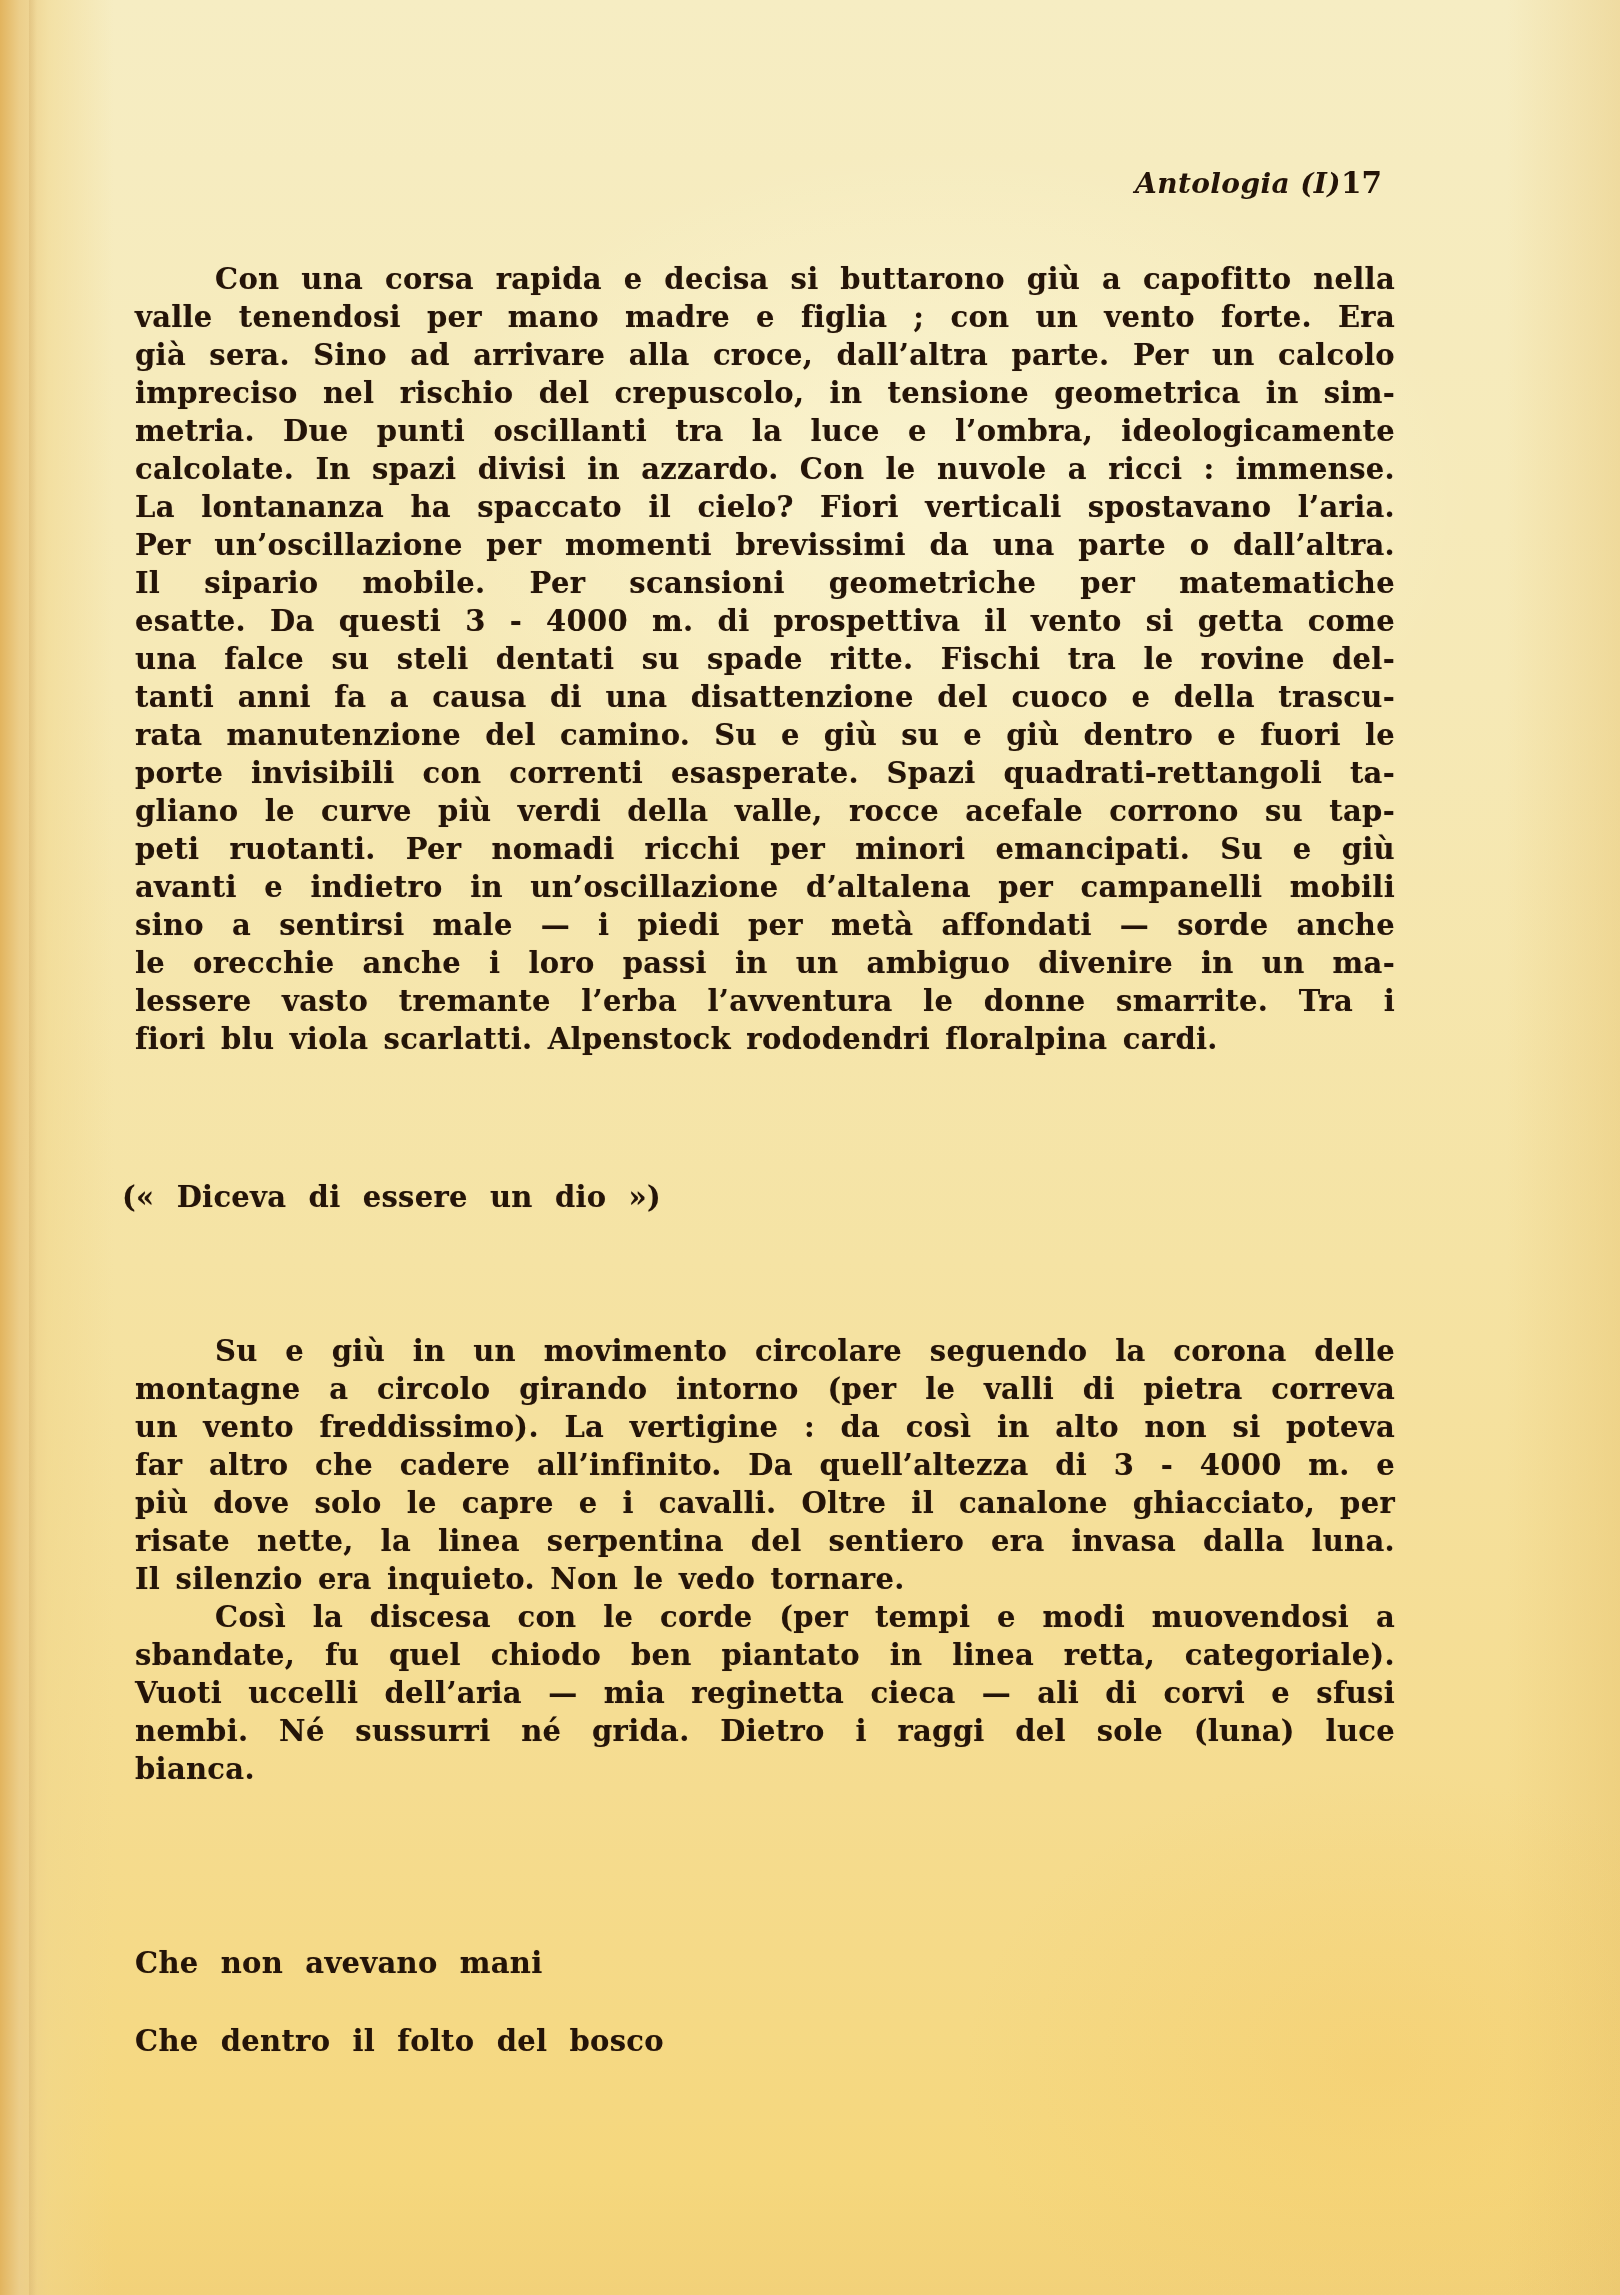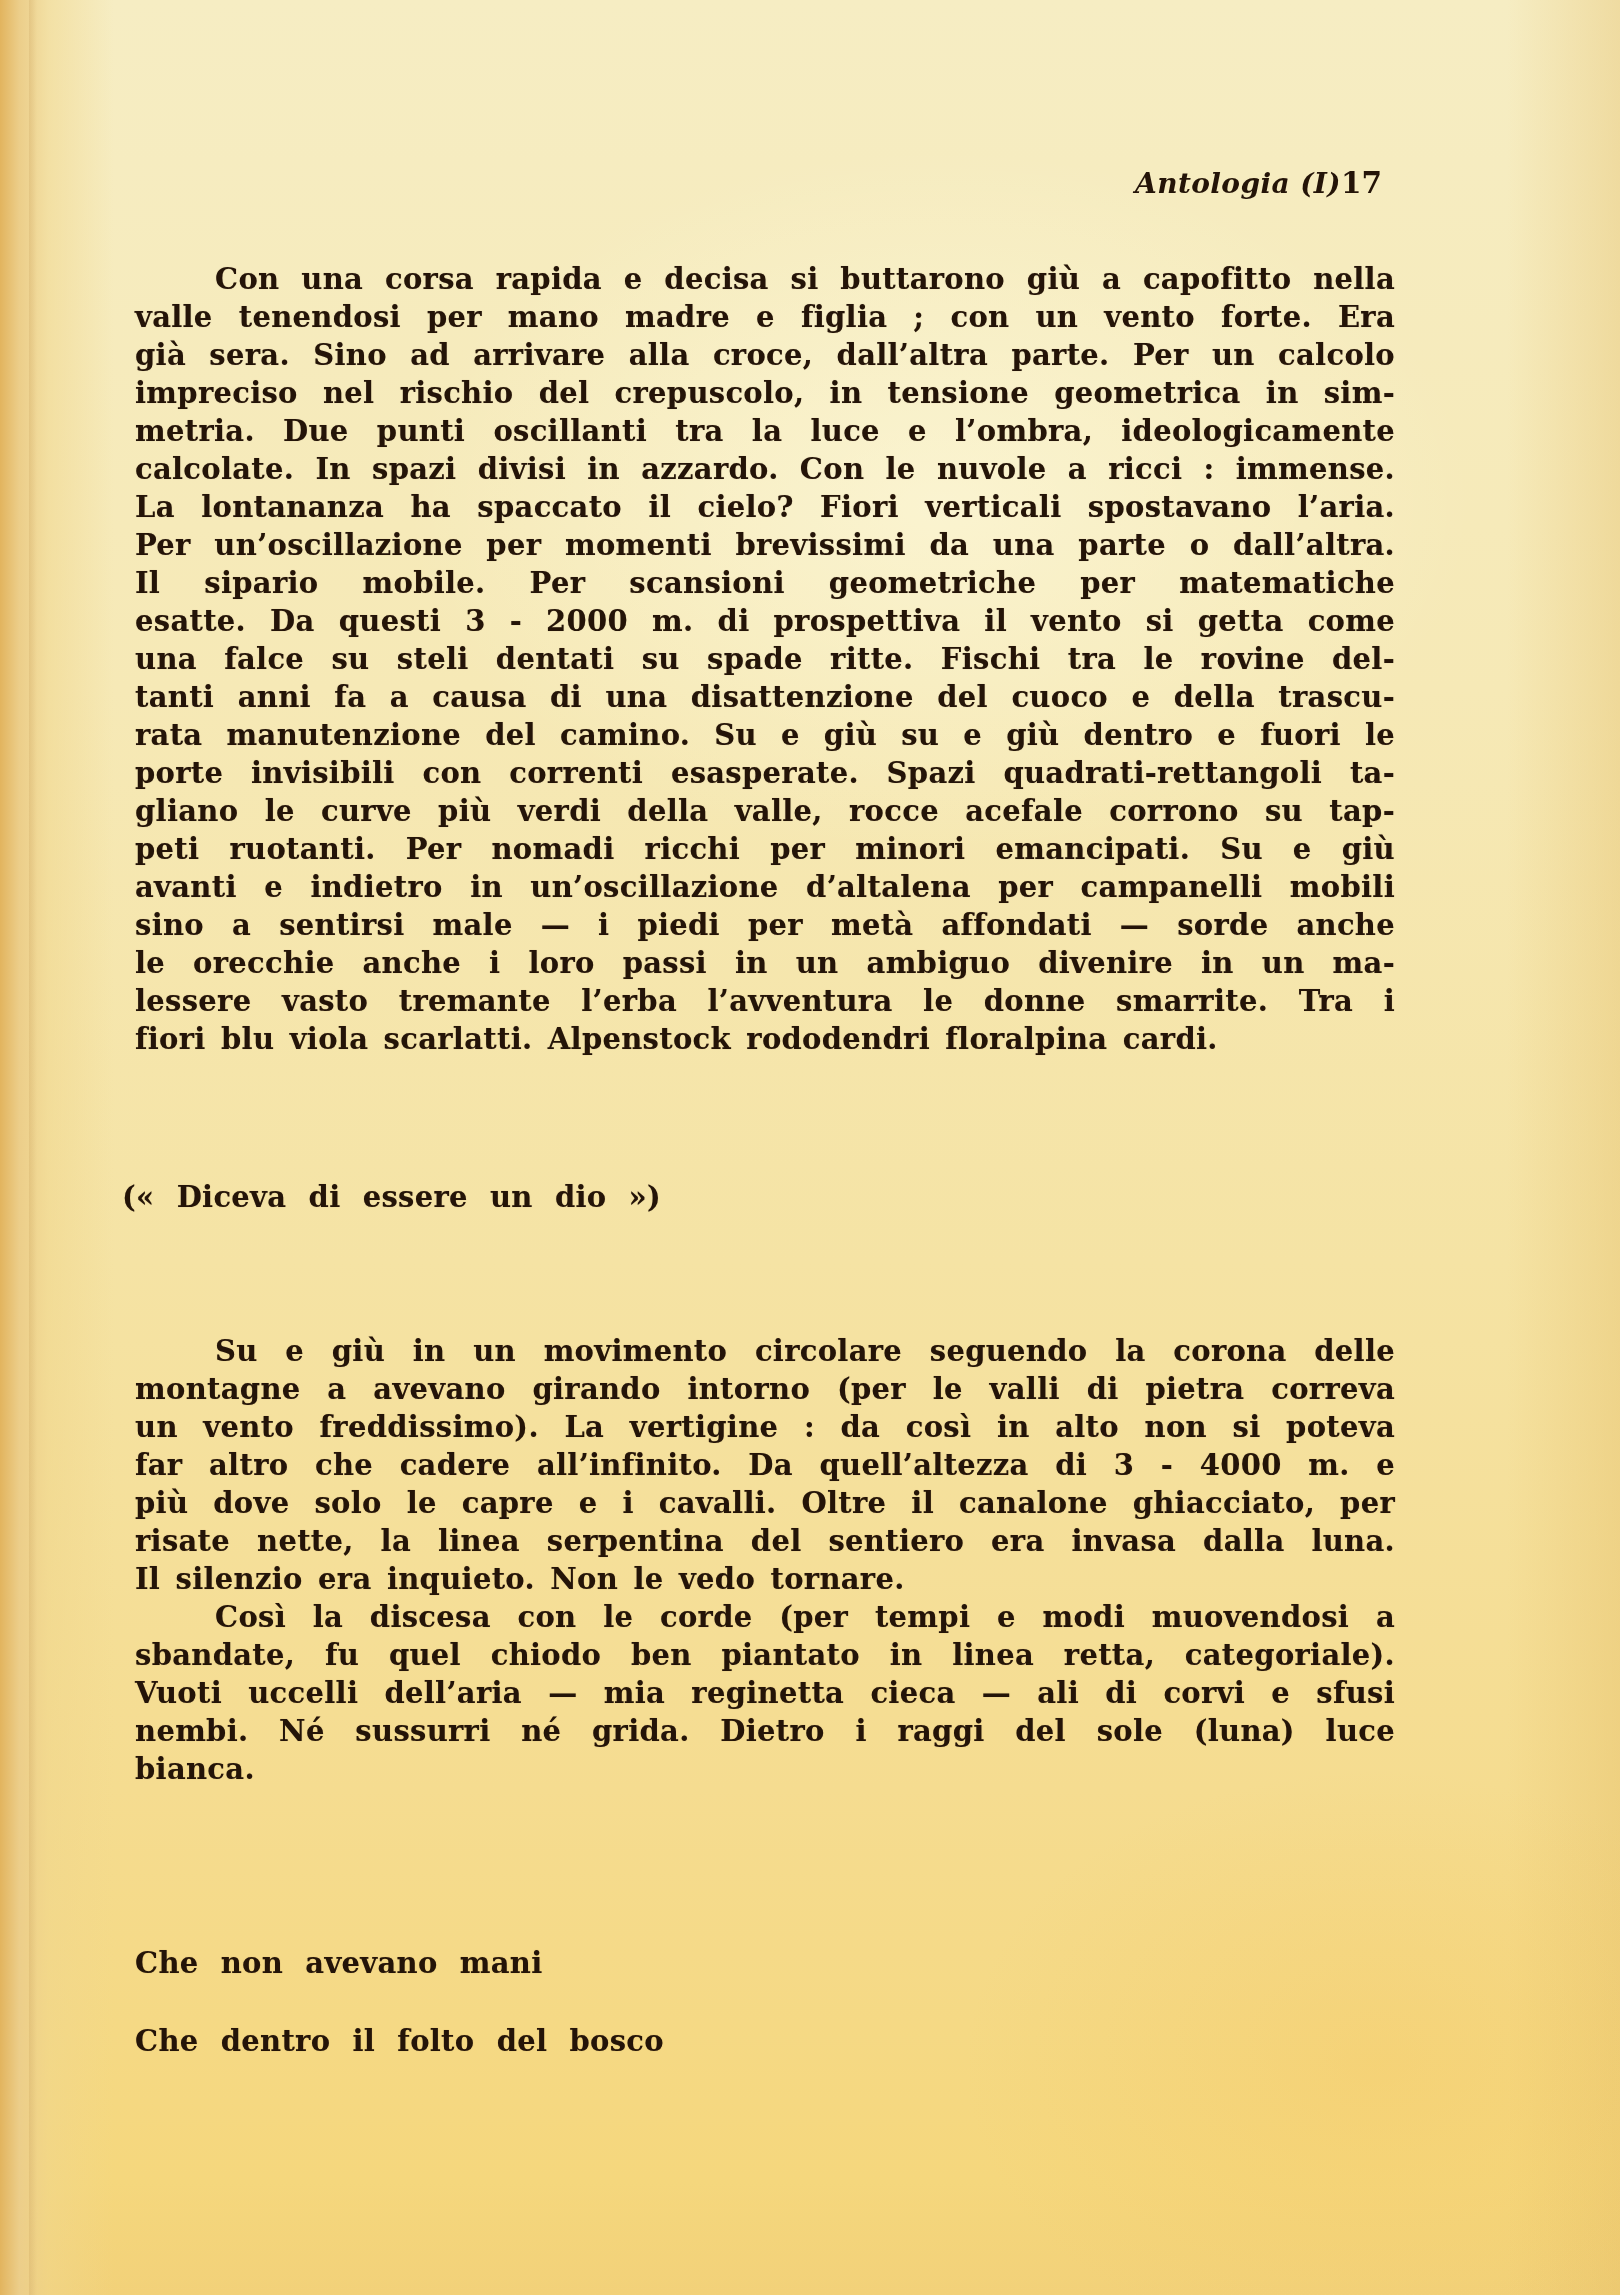--- a/index.html
+++ b/index.html
@@ -77,39 +77,39 @@
   <main class="textcol para1">
     <div class="line first">Con una corsa rapida e decisa si buttarono giù a capofitto nella</div>
     <div class="line">valle tenendosi per mano madre e figlia ; con un vento forte. Era</div>
     <div class="line">già sera. Sino ad arrivare alla croce, dall’altra parte. Per un calcolo</div>
     <div class="line">impreciso nel rischio del crepuscolo, in tensione geometrica in sim-</div>
     <div class="line">metria. Due punti oscillanti tra la luce e l’ombra, ideologicamente</div>
     <div class="line">calcolate. In spazi divisi in azzardo. Con le nuvole a ricci : immense.</div>
     <div class="line">La lontananza ha spaccato il cielo? Fiori verticali spostavano l’aria.</div>
     <div class="line">Per un’oscillazione per momenti brevissimi da una parte o dall’altra.</div>
     <div class="line">Il sipario mobile. Per scansioni geometriche per matematiche</div>
-    <div class="line">esatte. Da questi 3 - 2000 m. di prospettiva il vento si getta come</div>
+    <div class="line">esatte. Da questi 3 - 4000 m. di prospettiva il vento si getta come</div>
     <div class="line">una falce su steli dentati su spade ritte. Fischi tra le rovine del-</div>
     <div class="line">tanti anni fa a causa di una disattenzione del cuoco e della trascu-</div>
     <div class="line">rata manutenzione del camino. Su e giù su e giù dentro e fuori le</div>
     <div class="line">porte invisibili con correnti esasperate. Spazi quadrati-rettangoli ta-</div>
     <div class="line">gliano le curve più verdi della valle, rocce acefale corrono su tap-</div>
     <div class="line">peti ruotanti. Per nomadi ricchi per minori emancipati. Su e giù</div>
     <div class="line">avanti e indietro in un’oscillazione d’altalena per campanelli mobili</div>
     <div class="line">sino a sentirsi male — i piedi per metà affondati — sorde anche</div>
     <div class="line">le orecchie anche i loro passi in un ambiguo divenire in un ma-</div>
     <div class="line">lessere vasto tremante l’erba l’avventura le donne smarrite. Tra i</div>
     <div class="line last">fiori blu viola scarlatti. Alpenstock rododendri floralpina cardi.</div>
   </main>
 
   <div class="caption">(« Diceva di essere un dio »)</div>
 
   <main class="textcol block2">
     <div class="line first">Su e giù in un movimento circolare seguendo la corona delle</div>
-    <div class="line">montagne a avevano girando intorno (per le valli di pietra correva</div>
+    <div class="line">montagne a circolo girando intorno (per le valli di pietra correva</div>
     <div class="line">un vento freddissimo). La vertigine : da così in alto non si poteva</div>
     <div class="line">far altro che cadere all’infinito. Da quell’altezza di 3 - 4000 m. e</div>
     <div class="line">più dove solo le capre e i cavalli. Oltre il canalone ghiacciato, per</div>
     <div class="line">risate nette, la linea serpentina del sentiero era invasa dalla luna.</div>
     <div class="line last">Il silenzio era inquieto. Non le vedo tornare.</div>
     <div class="line first">Così la discesa con le corde (per tempi e modi muovendosi a</div>
     <div class="line">sbandate, fu quel chiodo ben piantato in linea retta, categoriale).</div>
     <div class="line">Vuoti uccelli dell’aria — mia reginetta cieca — ali di corvi e sfusi</div>
     <div class="line">nembi. Né sussurri né grida. Dietro i raggi del sole (luna) luce</div>
     <div class="line last">bianca.</div>

